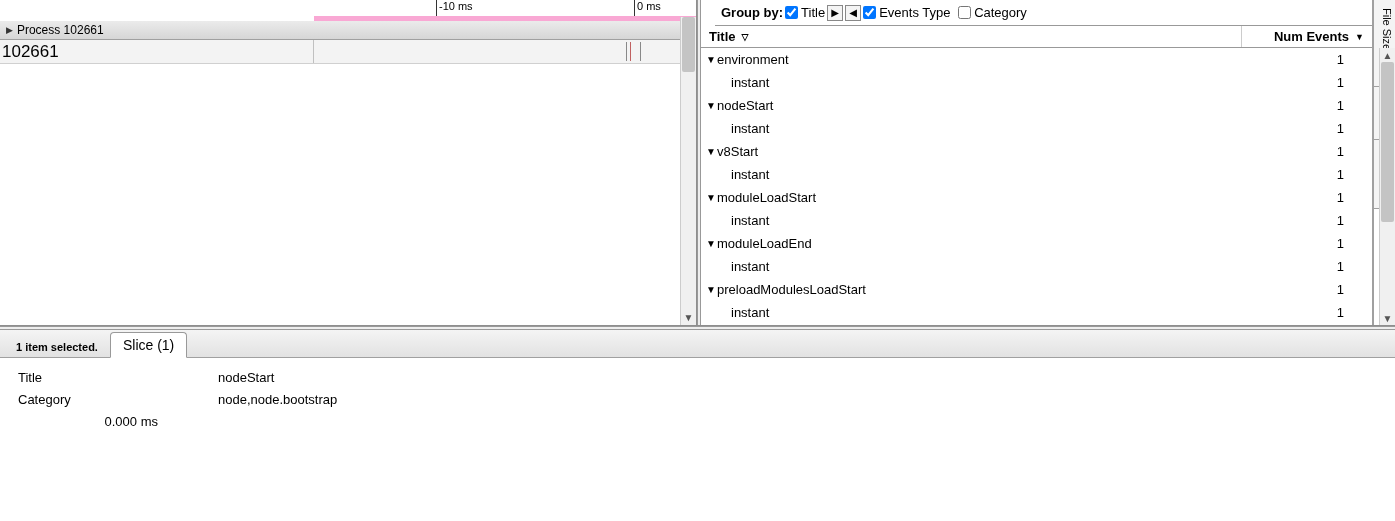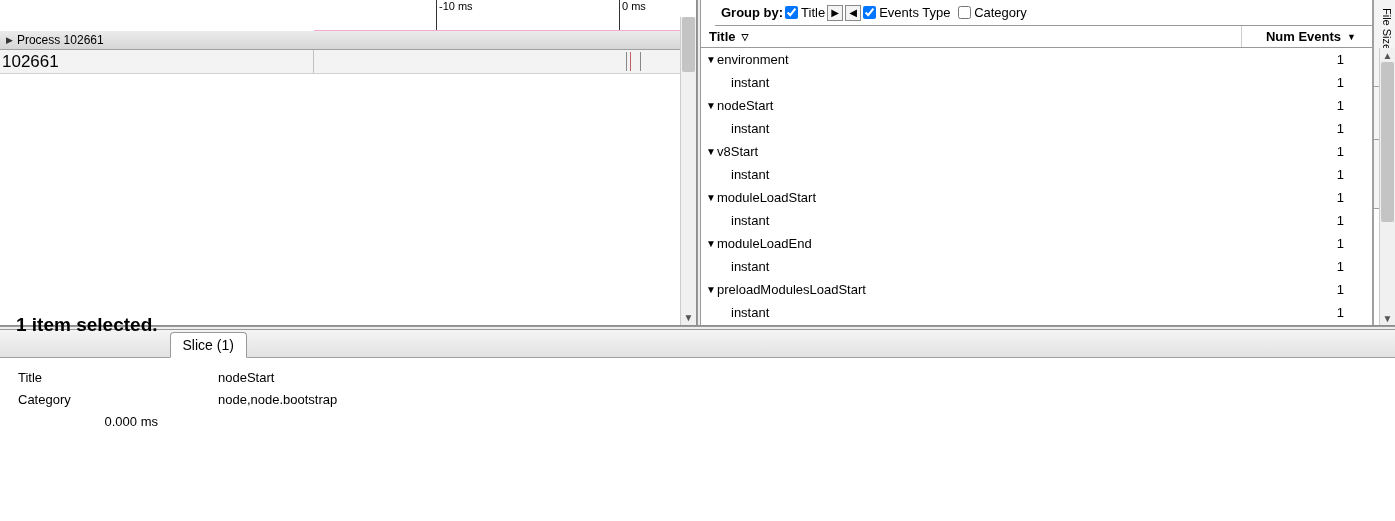--- a/index.html
+++ b/index.html
@@ -19,23 +19,23 @@
   border-bottom: 1px solid #8e8e8e;
 }
 .left-pane {
   width: 697px;
   display: flex;
   flex-direction: column;
   border-right: 1px solid #8e8e8e;
   position: relative;
 }
 .ruler {
-  height: 31px;
+  height: 21px;
   background: #fff;
-  border-bottom: 1px solid #f9a8d4;
+  border-bottom: 5px solid #f9a8d4;
   position: relative;
   margin-left: 314px;
 }
 .ruler .tick {
   position: absolute;
   top: 0;
   height: 100%;
   border-left: 1px solid #333;
   font-size: 11px;
   padding-left: 2px;
@@ -168,21 +168,21 @@
   padding-left: 8px;
   font-weight: bold;
   border-right: 1px solid #ccc;
   height:100%;
   display:flex;
   align-items:center;
   gap:6px;
 }
 .table-header .col-num {
   width: 130px;
-  padding-right: 16px;
+  padding-right: 8px;
   font-weight: bold;
   text-align: right;
   height:100%;
   display:flex;
   align-items:center;
   justify-content:flex-end;
   gap:6px;
 }
 .table-header .sort-ind { font-size: 9px; }
 .table-body {
@@ -269,22 +269,22 @@
   height: 28px;
   background: linear-gradient(#f4f4f4,#e2e2e2);
   border-bottom: 1px solid #a0a0a0;
   display: flex;
   align-items: flex-end;
   padding-left: 16px;
   gap: 12px;
 }
 .bottom-tabs .sel-label {
   font-weight: bold;
-  font-size: 19px;
-  padding-bottom: 21px;
+  font-size: 11px;
+  padding-bottom: 4px;
 }
 .bottom-tabs .tab {
   background: #fff;
   border: 1px solid #999;
   border-bottom: 1px solid #fff;
   border-radius: 4px 4px 0 0;
   padding: 4px 12px;
   font-size: 14px;
   position: relative;
   bottom: -1px;
@@ -306,21 +306,21 @@
   text-align: right;
 }
 </style>
 </head>
 <body>
 
 <div class="top-section">
   <div class="left-pane">
     <div class="ruler" id="ruler">
         <div class="tick" style="left: 122px;">-10 ms</div>
-        <div class="tick" style="left: 305px;">0 ms</div>
+        <div class="tick" style="left: 320px;">0 ms</div>
       </div>
     <div class="process-header">
       <span class="triangle">▶</span>
       <span>Process 102661</span>
     </div>
     <div class="track-row">
       <div class="track-label">102661</div>
       <div class="track-content">
         <div class="marker grey" style="left:312px"></div>
         <div class="marker red" style="left:316px"></div>

